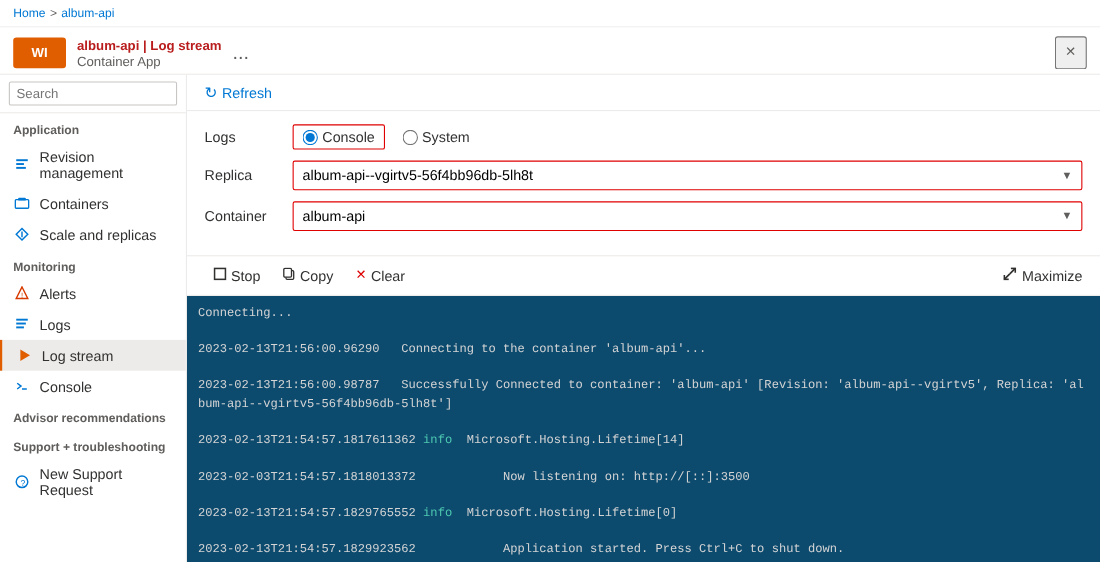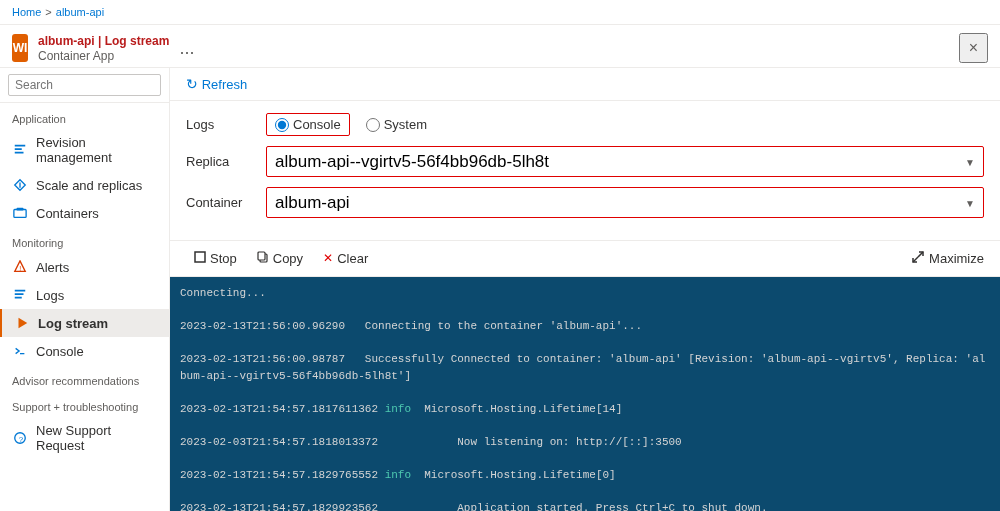--- a/index.html
+++ b/index.html
@@ -7,56 +7,56 @@
 
     .app-container { display: flex; flex-direction: column; height: 511px; width: 1000px; background: #fff; }
 
     
     .breadcrumb { display: flex; align-items: center; padding: 6px 12px; background: #fff; border-bottom: 1px solid #edebe9; font-size: 11px; color: #0078d4; }
     .breadcrumb span { color: #0078d4; cursor: pointer; }
     .breadcrumb .sep { color: #605e5c; margin: 0 4px; }
 
     
     .title-bar { display: flex; align-items: center; padding: 8px 12px 4px 12px; background: #fff; border-bottom: 1px solid #edebe9; }
-    .title-icon { width: 16px; height: 28px; background: #e05e00; border-radius: 3px; display: flex; align-items: center; justify-content: center; color: #fff; font-weight: bold; font-size: 12px; margin-right: 10px; }
+    .title-icon { width: 48px; height: 28px; background: #e05e00; border-radius: 3px; display: flex; align-items: center; justify-content: center; color: #fff; font-weight: bold; font-size: 12px; margin-right: 10px; }
     .title-text { font-size: 12px; font-weight: 600; color: #b91c1c; }
     .title-sub { font-size: 12px; color: #605e5c; margin-top: 1px; }
     .title-ellipsis { margin-left: 10px; color: #605e5c; font-size: 18px; cursor: pointer; }
     .close-btn { margin-left: auto; font-size: 16px; cursor: pointer; color: #605e5c; padding: 4px 8px; }
 
     
     .main-layout { display: flex; flex: 1; overflow: hidden; }
 
     
     .sidebar { width: 170px; background: #fff; border-right: 1px solid #edebe9; display: flex; flex-direction: column; overflow-y: auto; flex-shrink: 0; }
     .sidebar-search { display: flex; align-items: flex-end; padding: 6px 8px; border-bottom: 1px solid #edebe9; }
     .sidebar-search input { border: 1px solid #c8c6c4; border-radius: 2px; padding: 3px 6px; font-size: 12px; width: 100%; }
 
-    .sidebar-section-label { font-size: 11px; font-weight: 400; color: #605e5c; padding: 10px 12px 4px 12px; text-transform: none; }
+    .sidebar-section-label { font-size: 11px; font-weight: 700; color: #605e5c; padding: 10px 12px 4px 12px; text-transform: none; }
     .sidebar-item { display: flex; align-items: center; padding: 6px 12px; cursor: pointer; color: #323130; font-size: 13px; }
-    .sidebar-item.active { background: #edebe9; font-weight: 700; }
+    .sidebar-item.active { background: #edebe9; font-weight: 400; }
     .sidebar-item .item-icon { width: 16px; height: 16px; margin-right: 8px; display: flex; align-items: center; justify-content: center; flex-shrink: 0; }
 
     
     .content { flex: 1; display: flex; flex-direction: column; overflow: hidden; background: #fff; padding: 0; }
 
     
     .refresh-bar { display: flex; align-items: center; padding: 8px 16px; border-bottom: 1px solid #edebe9; }
     .refresh-btn { display: flex; align-items: center; gap: 4px; font-size: 13px; color: #0078d4; cursor: pointer; background: none; border: none; }
 
     
     .form-area { padding: 12px 16px; border-bottom: 1px solid #edebe9; }
     .form-row { display: flex; align-items: center; margin-bottom: 10px; }
     .form-label { width: 80px; font-size: 13px; color: #323130; }
     .form-control { flex: 1; }
     .radio-group { display: flex; align-items: center; gap: 16px; }
     .radio-option { display: flex; align-items: center; gap: 4px; font-size: 13px; cursor: pointer; }
     .radio-option input[type=radio] { accent-color: #0078d4; width: 14px; height: 14px; }
     .select-wrapper { position: relative; border: 1.5px solid #e00000; border-radius: 2px; }
-    .select-wrapper select { width: 100%; padding: 5px 28px 5px 8px; border: none; font-size: 17px; appearance: none; background: transparent; cursor: pointer; outline: none; }
+    .select-wrapper select { width: 100%; padding: 5px 28px 5px 8px; border: none; font-size: 13px; appearance: none; background: transparent; cursor: pointer; outline: none; }
     .select-wrapper .chevron { position: absolute; right: 8px; top: 50%; transform: translateY(-50%); pointer-events: none; color: #605e5c; font-size: 10px; }
 
     
     .action-bar { display: flex; align-items: center; padding: 6px 16px; border-bottom: 1px solid #edebe9; gap: 4px; }
     .action-btn { display: flex; gap: 4px; padding: 4px 8px; font-size: 13px; color: #323130; background: none; border: none; cursor: pointer; }
     .maximize-btn { margin-left: auto; display: flex; align-items: center; gap: 5px; font-size: 13px; color: #323130; background: none; border: none; cursor: pointer; }
 
     
     .log-terminal { flex: 1; background: #0c4a6e; color: #d4d4d4; font-family: 'Consolas', 'Courier New', monospace; font-size: 11px; padding: 8px 10px; overflow-y: auto; white-space: pre-wrap; word-break: break-all; line-height: 1.5; }
     .log-line { display: block; }
@@ -99,34 +99,34 @@
               <rect x="2" y="2" width="12" height="2"></rect>
               <rect x="2" y="6" width="8" height="2"></rect>
               <rect x="2" y="10" width="10" height="2"></rect>
             </svg>
         </span>
         <span>Revision management</span>
       </div>
       <div class="sidebar-item">
         <span class="item-icon">
           <svg width="14" height="14" viewBox="0 0 16 16" fill="#0078d4">
+              <rect x="1" y="4" width="14" height="9" rx="1" fill="none" stroke="#0078d4" stroke-width="1.5"></rect>
+              <rect x="4" y="2" width="8" height="3" rx="1" fill="#0078d4"></rect>
+            </svg>
+        </span>
+        <span>Containers</span>
+      </div>
+      <div class="sidebar-item">
+        <span class="item-icon">
+          <svg width="14" height="14" viewBox="0 0 16 16" fill="#0078d4">
               <path d="M8 2 L14 8 L8 14 L2 8 Z" fill="none" stroke="#0078d4" stroke-width="1.5"></path>
               <line x1="8" y1="5" x2="8" y2="11" stroke="#0078d4" stroke-width="1.5"></line>
             </svg>
         </span>
         <span>Scale and replicas</span>
-      </div>
-      <div class="sidebar-item">
-        <span class="item-icon">
-          <svg width="14" height="14" viewBox="0 0 16 16" fill="#0078d4">
-              <rect x="1" y="4" width="14" height="9" rx="1" fill="none" stroke="#0078d4" stroke-width="1.5"></rect>
-              <rect x="4" y="2" width="8" height="3" rx="1" fill="#0078d4"></rect>
-            </svg>
-        </span>
-        <span>Containers</span>
       </div>
 
       <div class="sidebar-section-label">Monitoring</div>
       <div class="sidebar-item">
         <span class="item-icon">
           <svg width="14" height="14" viewBox="0 0 16 16">
               <path d="M8 1 L14 13 H2 Z" fill="none" stroke="#d83b01" stroke-width="1.5"></path>
               <text x="7" y="12" font-size="8" fill="#d83b01">!</text>
             </svg>
         </span>

